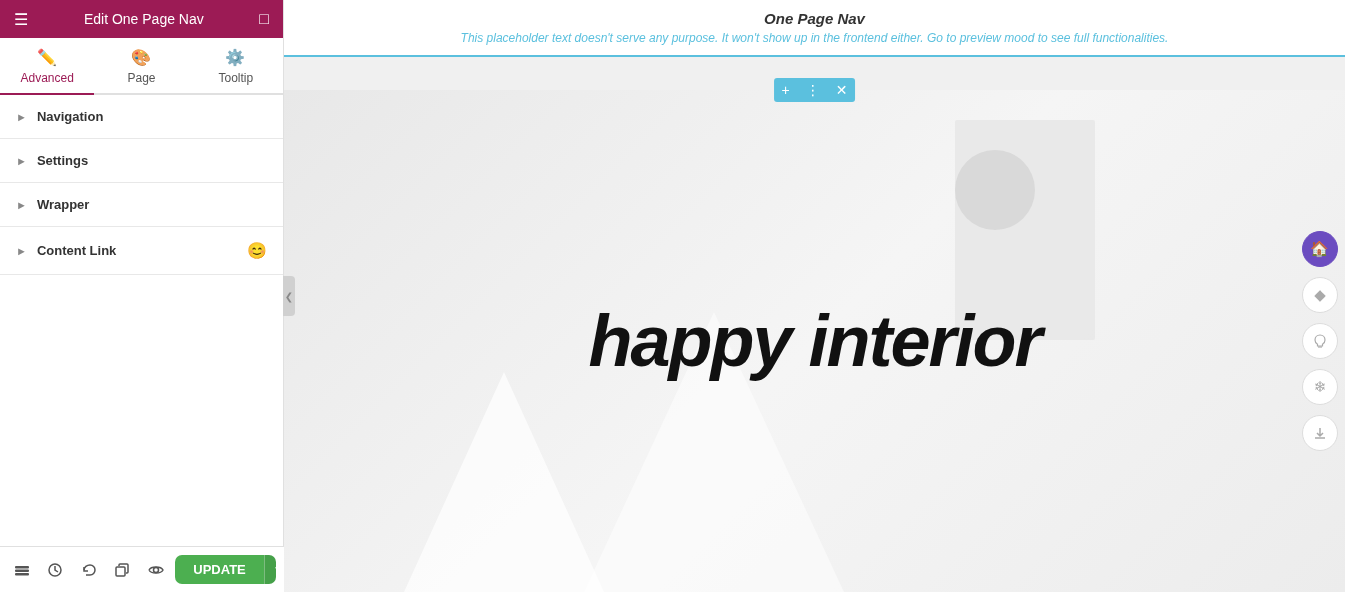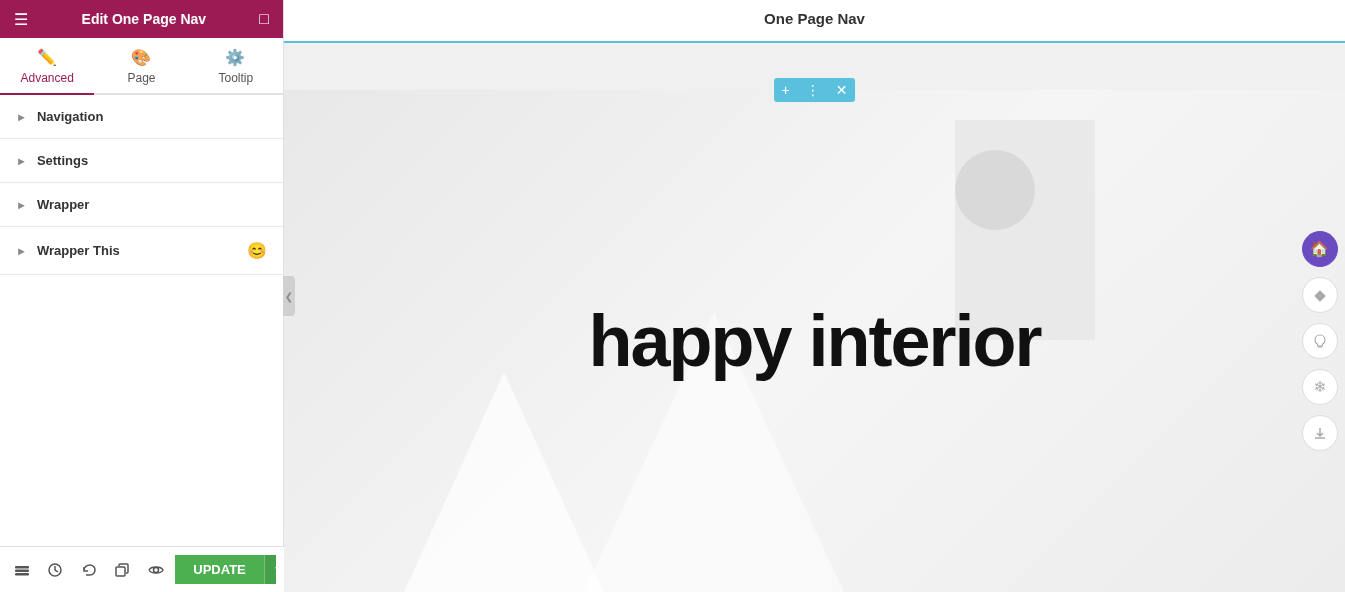--- a/index.html
+++ b/index.html
@@ -23,21 +23,21 @@
       color: #fff;
       display: flex;
       align-items: center;
       justify-content: space-between;
       padding: 0 14px;
       height: 38px;
       flex-shrink: 0;
     }
     .panel-header-title {
       font-size: 14px;
-      font-weight: bold;
+      font-weight: normal;
       color: #fff;
     }
     .header-icon {
       color: #fff;
       font-size: 16px;
       cursor: pointer;
     }
 
     
     .panel-tabs {
@@ -123,21 +123,21 @@
       align-items: center;
       justify-content: center;
       color: #555;
       font-size: 15px;
       cursor: pointer;
       border-radius: 3px;
     }
     .update-btn-wrapper {
       display: flex;
       margin-left: auto;
-      border-radius: 0;
+      border-radius: 7px;
       overflow: hidden;
     }
     .update-btn {
       background: #4CAF50;
       color: #fff;
       border: none;
       padding: 7px 18px;
       font-size: 13px;
       font-weight: bold;
       cursor: pointer;
@@ -179,20 +179,21 @@
       position: relative;
       overflow: hidden;
     }
 
     
     .main-top-bar {
       background: #fff;
       border-bottom: 2px solid #5bc0de;
       padding: 10px 16px;
       text-align: center;
+      font-style: italic;
     }
     .main-top-bar-title {
       font-size: 15px;
       font-weight: 600;
       color: #333;
       margin-bottom: 4px;
     }
     .main-top-bar-desc {
       font-size: 12px;
       color: #5bc0de;
@@ -226,20 +227,21 @@
       position: absolute;
       top: 90px;
       left: 0;
       right: 0;
       bottom: 0;
       background: #f5f5f5;
       display: flex;
       align-items: center;
       justify-content: center;
       overflow: hidden;
+      font-style: italic;
     }
     .hero-bg {
       position: absolute;
       top: 0; left: 0; right: 0; bottom: 0;
       background: linear-gradient(135deg, #e8e8e8 0%, #f5f5f5 50%, #ececec 100%);
     }
     
     .deco-triangle-left {
       position: absolute;
       bottom: 0;
@@ -373,21 +375,21 @@
         <span class="chevron-icon">►</span>
         <span>Wrapper</span>
       </div>
     </div>
   </div>
 
   <div class="accordion-section">
     <div class="accordion-header">
       <div class="accordion-left">
         <span class="chevron-icon">►</span>
-        <span>Wrapper This</span>
+        <span>Content Link</span>
       </div>
       <div class="accordion-right">
         <span class="emoji-icon">😊</span>
       </div>
     </div>
   </div>
 
   <div class="collapse-handle">❮</div>
 
   <div class="bottom-toolbar">
@@ -427,20 +429,21 @@
       <button class="update-arrow-btn">▼</button>
     </div>
   </div>
 
 </div>
 
 <div class="main-content">
 
   <div class="main-top-bar">
     <div class="main-top-bar-title">One Page Nav</div>
+    <div class="main-top-bar-desc">This placeholder text doesn't serve any purpose. It won't show up in the frontend either. Go to preview mood to see full functionalities.</div>
   </div>
 
   <div class="widget-toolbar">
     <div class="widget-toolbar-btn">+</div>
     <div class="widget-toolbar-btn">⋮</div>
     <div class="widget-toolbar-btn">✕</div>
   </div>
 
   <div class="hero-section">
     <div class="hero-bg"></div>

